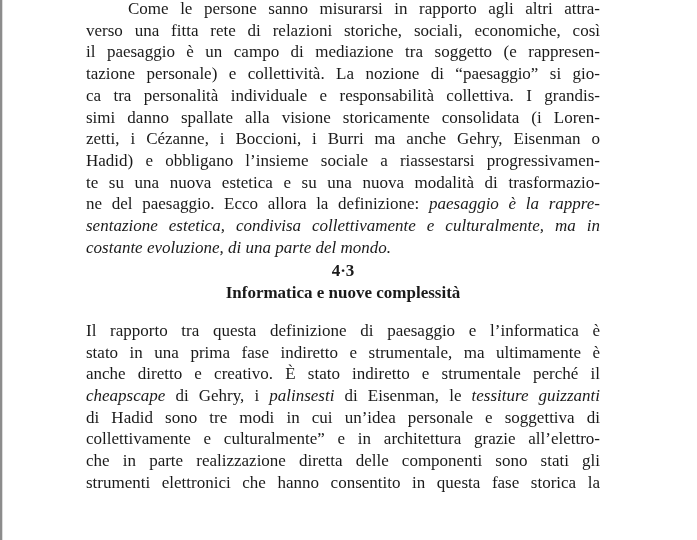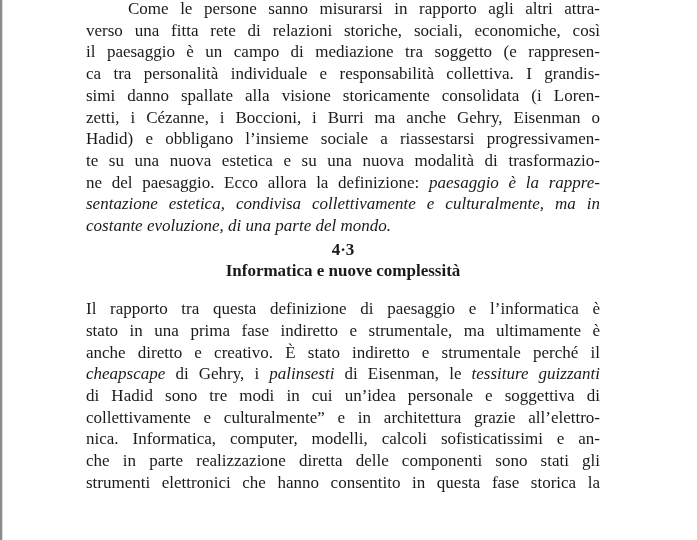--- a/index.html
+++ b/index.html
@@ -64,38 +64,38 @@
 </head>
 <body>
 
 <div class="page">
   <div class="scan-edge"></div>
   <div class="text-block">
     <div class="para para-1">
         <div class="line just ind"><span>Come le persone sanno misurarsi in rapporto agli altri attra-</span></div>
         <div class="line just"><span>verso una fitta rete di relazioni storiche, sociali, economiche, così</span></div>
         <div class="line just"><span>il paesaggio è un campo di mediazione tra soggetto (e rappresen-</span></div>
+        <div class="line just"><span>tazione personale) e collettività. La nozione di “paesaggio” si gio-</span></div>
         <div class="line just"><span>ca tra personalità individuale e responsabilità collettiva. I grandis-</span></div>
         <div class="line just"><span>simi danno spallate alla visione storicamente consolidata (i Loren-</span></div>
         <div class="line just"><span>zetti, i Cézanne, i Boccioni, i Burri ma anche Gehry, Eisenman o</span></div>
         <div class="line just"><span>Hadid) e obbligano l’insieme sociale a riassestarsi progressivamen-</span></div>
         <div class="line just"><span>te su una nuova estetica e su una nuova modalità di trasformazio-</span></div>
         <div class="line just"><span>ne del paesaggio. Ecco allora la definizione: </span><span class="it">paesaggio è la rappre-</span></div>
         <div class="line just"><span class="it">sentazione estetica, condivisa collettivamente e culturalmente, ma in</span></div>
         <div class="line"><span class="it">costante evoluzione, di una parte del mondo.</span></div>
       </div>
     <div class="heading">
       <div class="h-num">4·3</div>
       <div class="h-title">Informatica e nuove complessità</div>
     </div>
     <div class="para para-2">
         <div class="line just"><span>Il rapporto tra questa definizione di paesaggio e l’informatica è</span></div>
         <div class="line just"><span>stato in una prima fase indiretto e strumentale, ma ultimamente è</span></div>
         <div class="line just"><span>anche diretto e creativo. È stato indiretto e strumentale perché il</span></div>
         <div class="line just"><span class="it">cheapscape</span><span> di Gehry, i </span><span class="it">palinsesti</span><span> di Eisenman, le </span><span class="it">tessiture guizzanti</span></div>
         <div class="line just"><span>di Hadid sono tre modi in cui un’idea personale e soggettiva di</span></div>
         <div class="line just"><span>collettivamente e culturalmente” e in architettura grazie all’elettro-</span></div>
-        <div class="line just"><span>nica. Informatica, computer, modelli, calcoli sofisticatissimi e an-</span></div>
         <div class="line just"><span>che in parte realizzazione diretta delle componenti sono stati gli</span></div>
         <div class="line just"><span>strumenti elettronici che hanno consentito in questa fase storica la</span></div>
       </div>
   </div>
 </div>
 
 </body></html>

